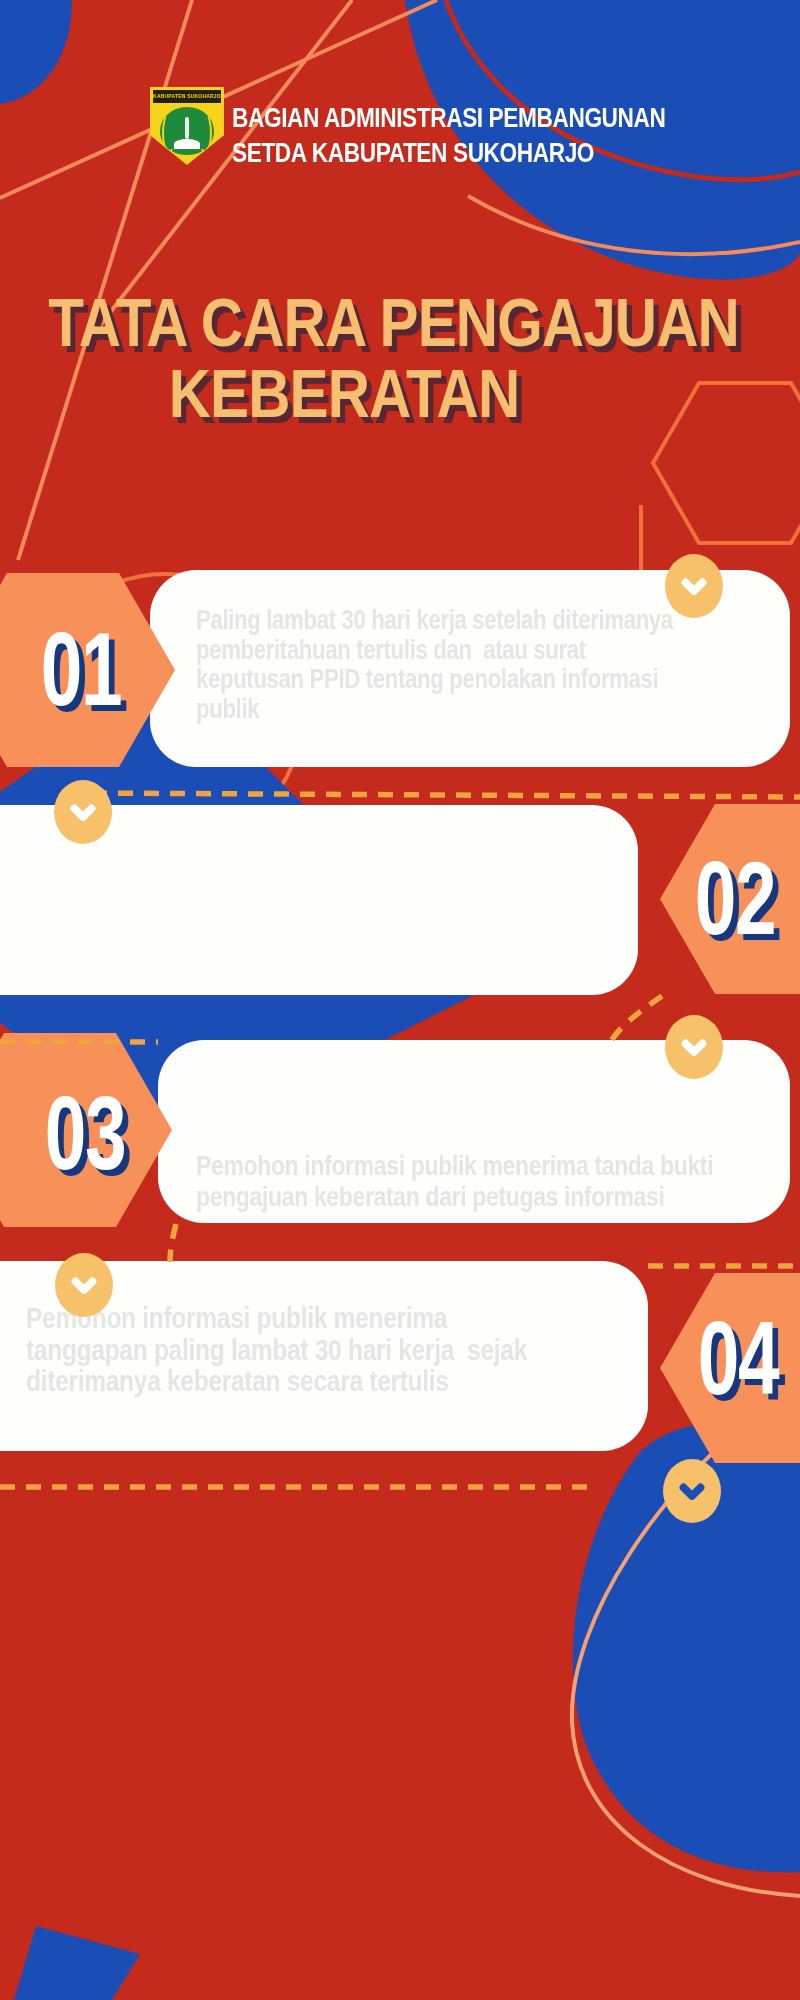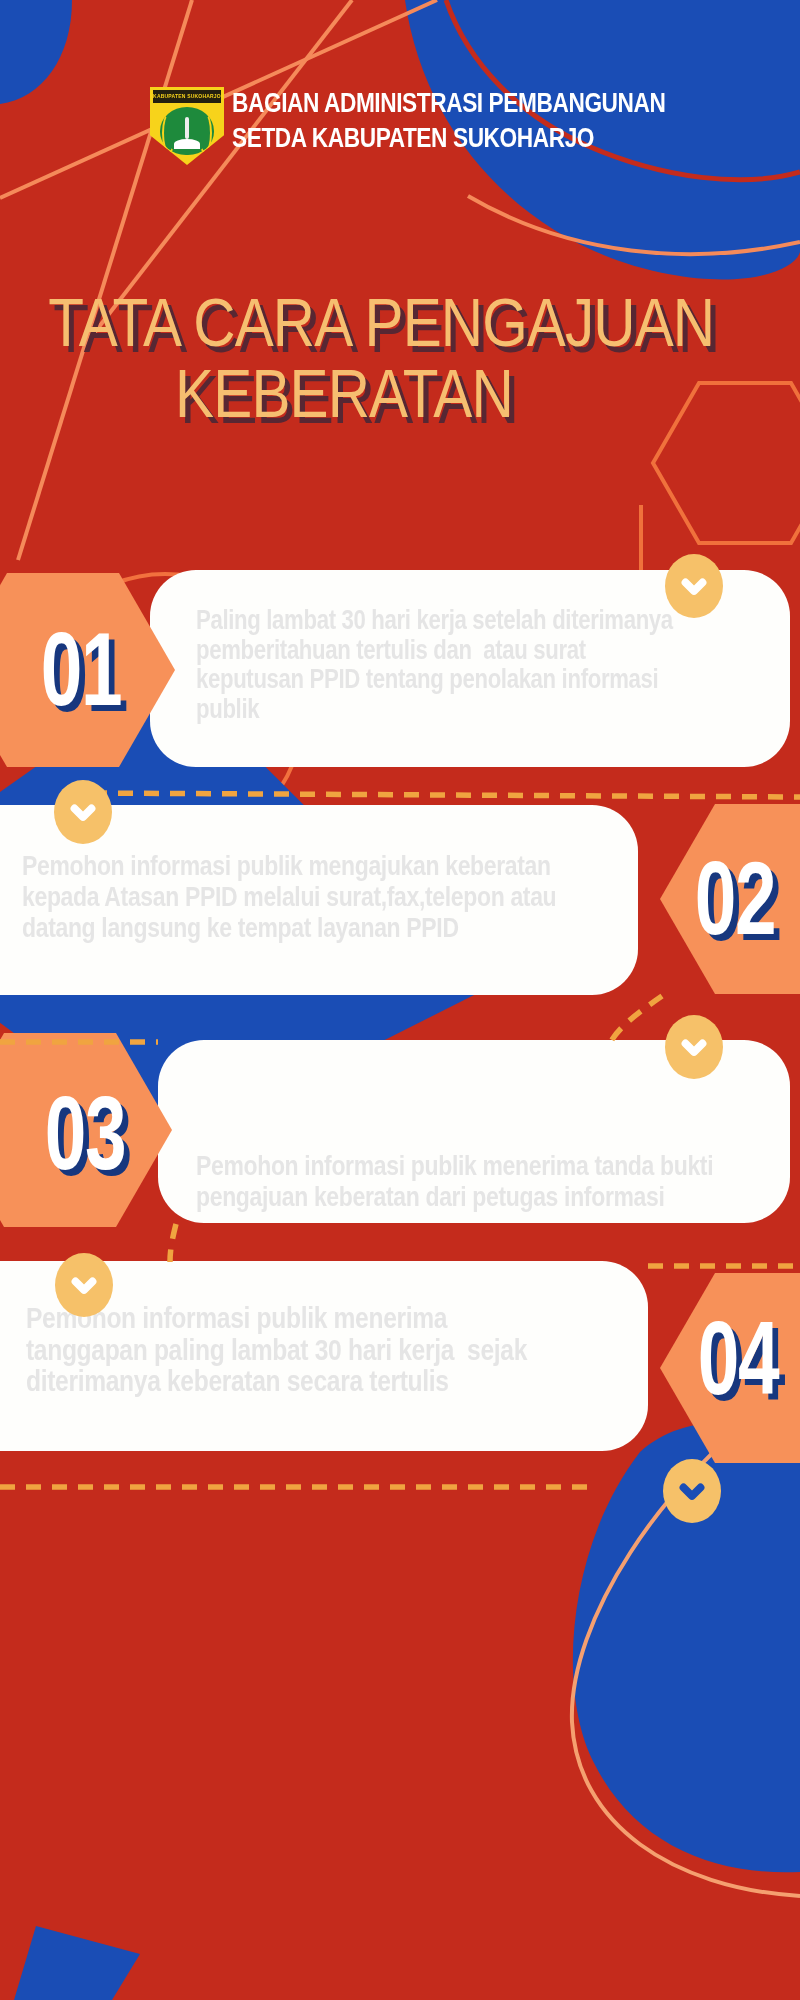--- a/index.html
+++ b/index.html
@@ -14,26 +14,26 @@
         letter-spacing:.2px;white-space:nowrap;overflow:hidden;}
   .logo-crest{position:absolute;left:10px;top:20px;width:54px;height:48px;background:#1E8A3C;
         border-radius:50% 50% 48% 48%;}
   .logo-wheat-l,.logo-wheat-r{position:absolute;top:6px;width:10px;height:36px;border:2px solid #F7D31B;
         border-radius:50%;border-right-color:transparent;border-top-color:transparent;}
   .logo-wheat-l{left:2px;}
   .logo-wheat-r{right:2px;transform:scaleX(-1);}
   .logo-mount{position:absolute;left:14px;bottom:6px;width:26px;height:10px;background:#fff;
         border-radius:50% 50% 0 0;}
   .logo-tower{position:absolute;left:25px;top:10px;width:4px;height:22px;background:#eee;border-radius:2px;}
-  .org{position:absolute;left:232px;top:86px;color:#fff;font-weight:700;}
+  .org{position:absolute;left:232px;top:101px;color:#fff;font-weight:700;}
   .org-line{font-size:27px;line-height:35px;transform:scaleX(.84);transform-origin:left;
         white-space:pre;letter-spacing:-.5px;}
   
   .title{position:absolute;left:0;top:287px;width:688px;text-align:center;color:#F6BE70;
-        font-weight:400;font-size:68px;line-height:71px;}
+        font-weight:700;font-size:68px;line-height:71px;}
   .title-line{transform:scaleX(.86);transform-origin:center;white-space:pre;letter-spacing:-1px;
         text-shadow:6px 6px 0 #572733;}
   
   .card{position:absolute;background:#FEFEFC;}
   .card-r46{border-radius:46px;}
   .card-right-round{border-radius:0 46px 46px 0;}
   .card-text{position:absolute;color:#e5e5e5;font-weight:700;}
   .card-line{white-space:pre;transform:scaleX(.82);transform-origin:left;letter-spacing:-.4px;}
   
   .step-num{position:absolute;width:180px;text-align:center;color:#fff;font-weight:700;
@@ -85,25 +85,20 @@
       <path d="M0,1487 L594,1487"></path>
     </g>
   </svg>
 
   <div class="card-text" style="left:196px;top:606px;font-size:27px;line-height:29.5px;">
     <div class="card-line">Paling lambat 30 hari kerja setelah diterimanya</div>
     <div class="card-line">pemberitahuan tertulis dan  atau surat</div>
     <div class="card-line">keputusan PPID tentang penolakan informasi</div>
     <div class="card-line">publik</div>
   </div>
-  <div class="card-text" style="left:22px;top:850px;font-size:28px;line-height:31px;">
-    <div class="card-line">Pemohon informasi publik mengajukan keberatan</div>
-    <div class="card-line">kepada Atasan PPID melalui surat,fax,telepon atau</div>
-    <div class="card-line">datang langsung ke tempat layanan PPID</div>
-  </div>
   <div class="card-text" style="left:196px;top:1150px;font-size:28px;line-height:31px;">
     <div class="card-line">Pemohon informasi publik menerima tanda bukti</div>
     <div class="card-line">pengajuan keberatan dari petugas informasi</div>
   </div>
   <div class="card-text" style="left:26px;top:1302px;font-size:30px;line-height:31.5px;">
     <div class="card-line">Pemohon informasi publik menerima</div>
     <div class="card-line">tanggapan paling lambat 30 hari kerja  sejak</div>
     <div class="card-line">diterimanya keberatan secara tertulis</div>
   </div>
 

